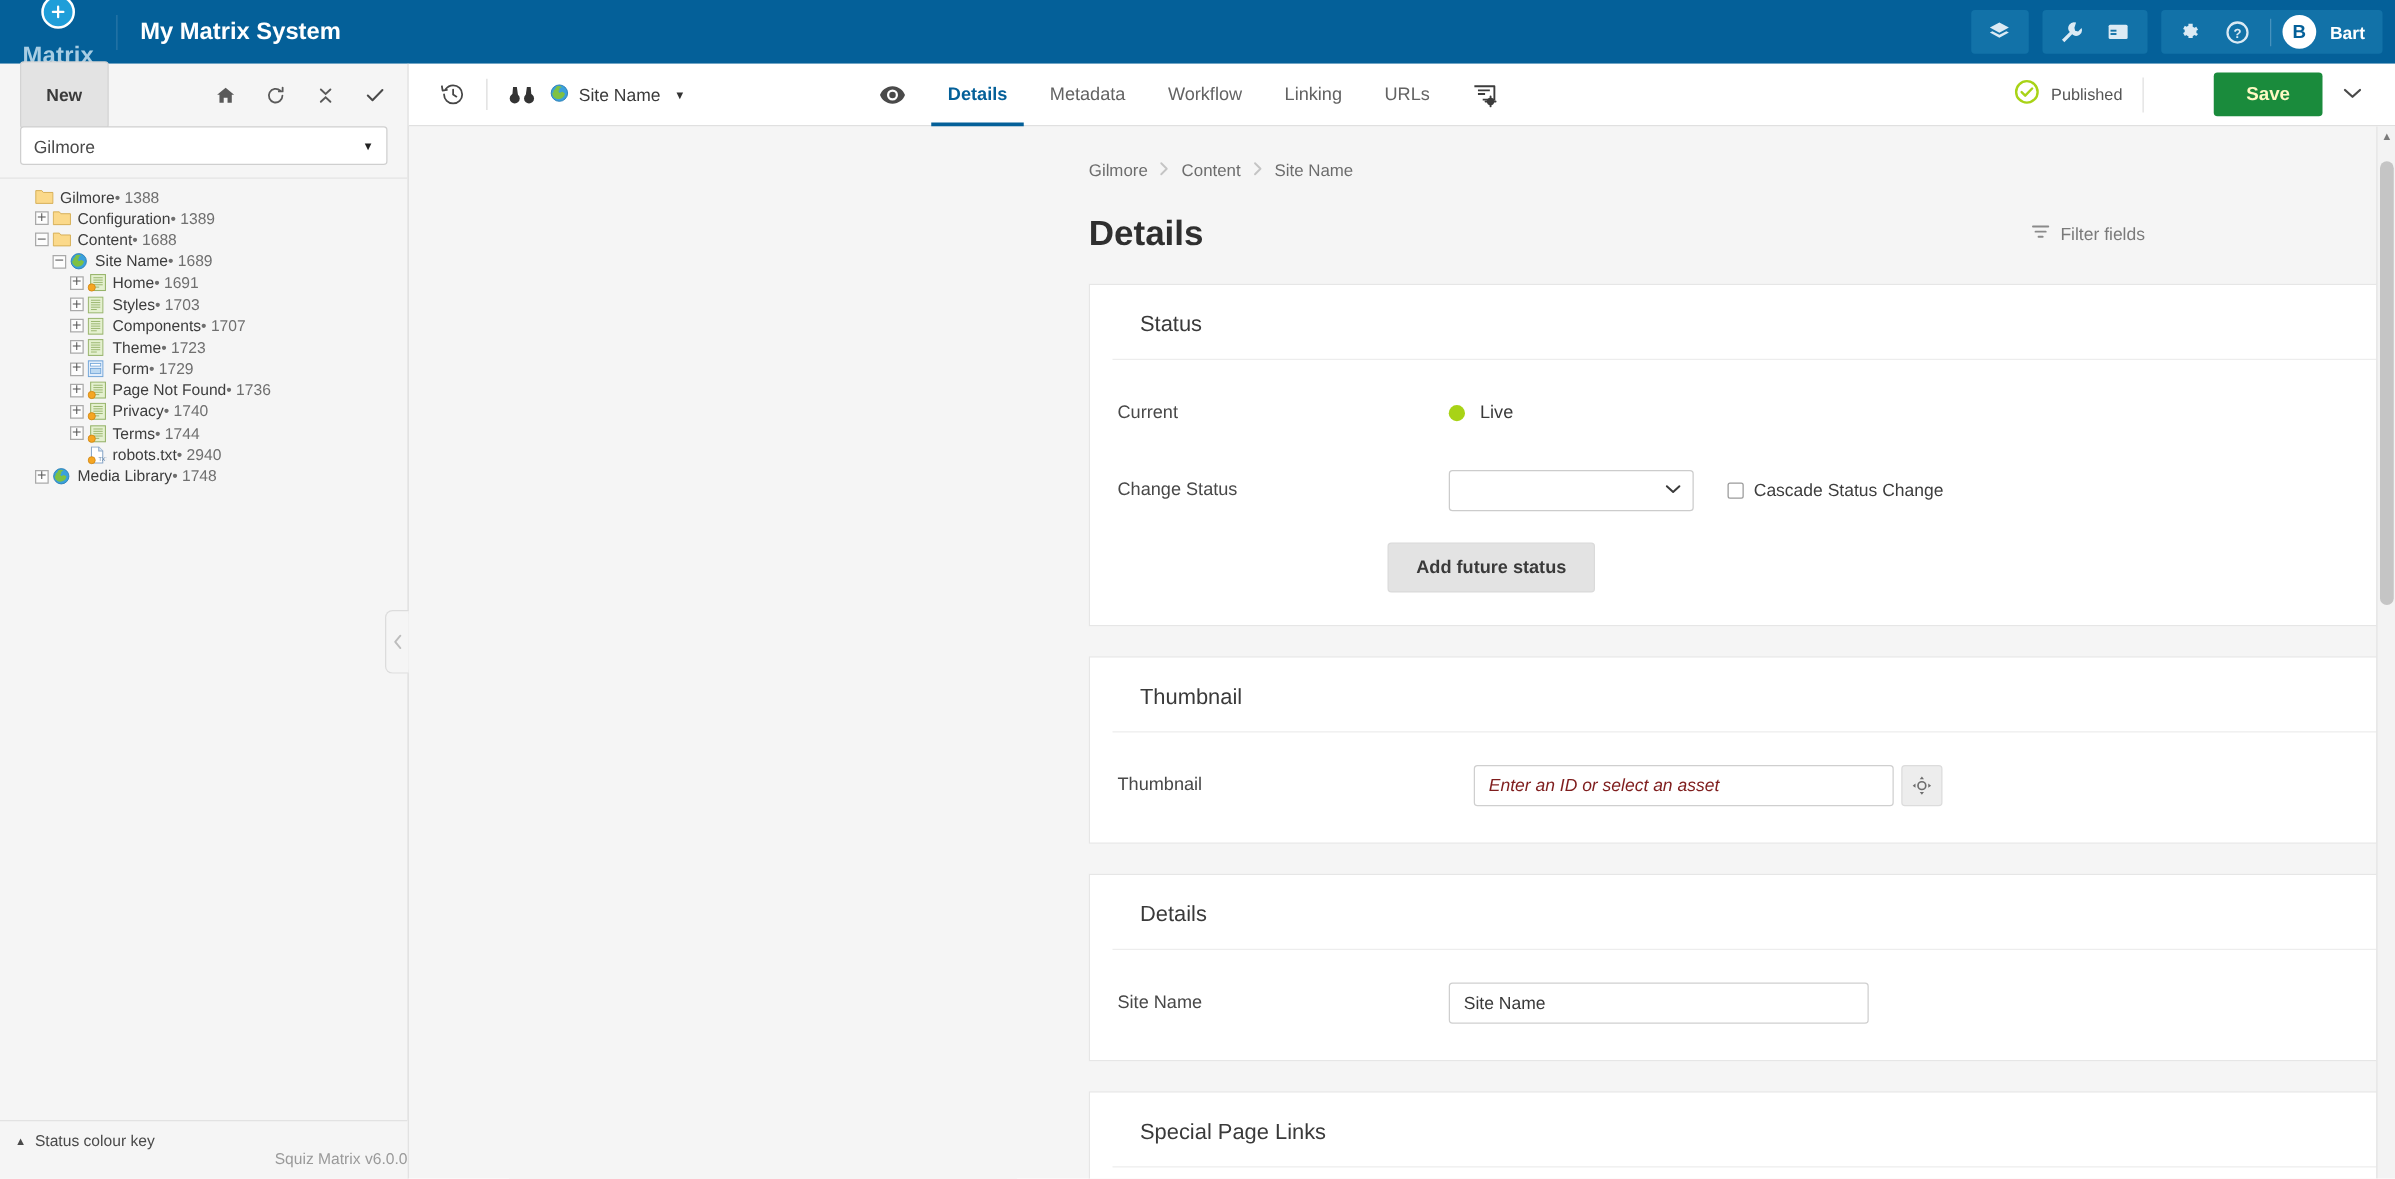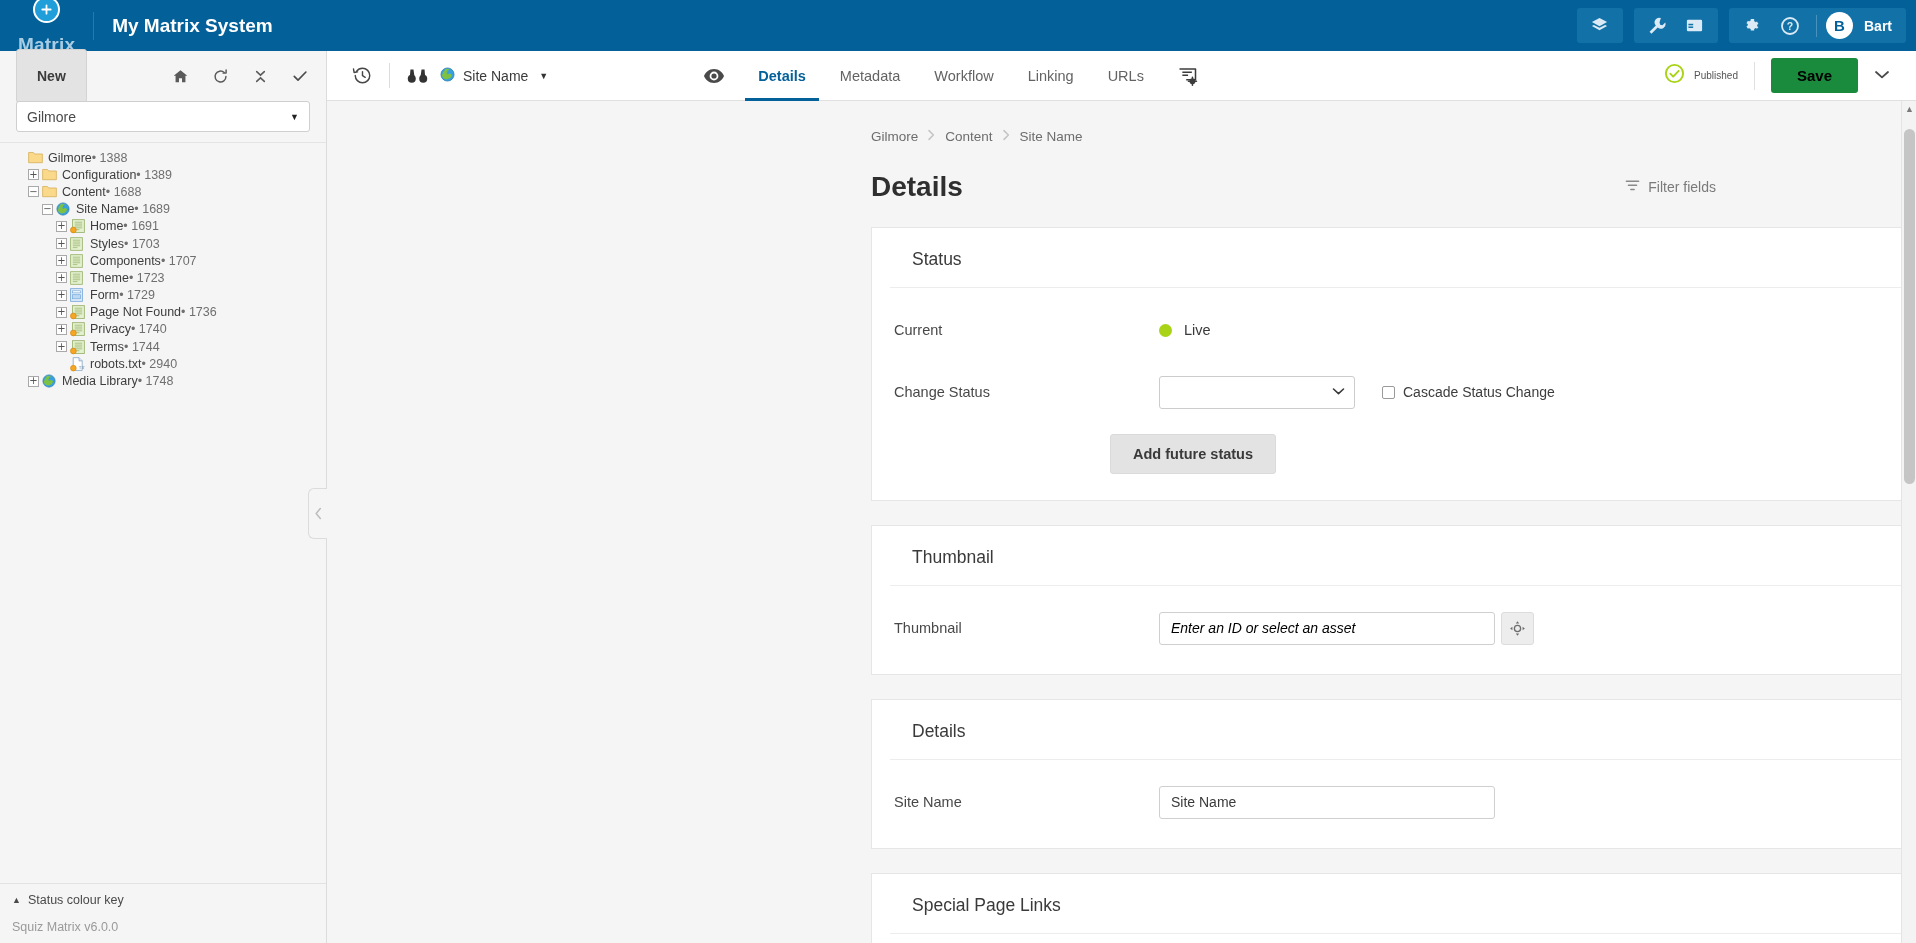--- a/index.html
+++ b/index.html
@@ -111,21 +111,21 @@
   .tico { width: 15px; height: 14px; margin-right: 5px; flex: 0 0 auto; position: relative; }
   .tlabel { }
   .tdot { color: #6f6f6f; }
 
   .left-footer {
     border-top: 1px solid #e2e2e2; padding: 9px 0 9px 12px;
     background: #f5f5f5;
   }
   .key-row { display: flex; align-items: center; gap: 7px; font-size: 12.5px; color: #4a4a4a; }
   .key-caret { font-size: 9px; color: #4a4a4a; }
-  .version { font-size: 12.5px; color: #9a9a9a; margin-top: 13px; }
+  .version { font-size: 12.5px; color: #9a9a9a; margin-top: 0; text-align: right; }
 
   .collapse-handle {
     position: absolute; right: -1px; top: 437px;
     width: 19px; height: 51px;
     background: #f5f5f5; border: 1px solid #dcdcdc; border-right: none;
     border-radius: 6px 0 0 6px;
     display: flex; align-items: center; justify-content: center;
     color: #b5b5b5; font-size: 13px;
   }
 
@@ -150,25 +150,25 @@
   }
   .tab.active { color: #046099; font-weight: bold; }
   .tab.active::after {
     content: ""; position: absolute; left: 4px; right: 4px; bottom: 0;
     height: 3px; background: #046099;
   }
   .tab-icon { display: flex; align-items: center; padding: 0 16px; color: #444; }
 
   .ct-right { margin-left: auto; display: flex; align-items: center; gap: 0; }
   .pub-wrap { display: flex; align-items: center; gap: 9px; padding-right: 16px; }
-  .pub-text { font-size: 10px; color: #555; }
+  .pub-text { font-size: 13px; color: #555; }
   .ct-sep2 { width: 1px; height: 28px; background: #e0e0e0; margin-right: 16px; }
   .save-btn {
-    background: #1a8b3c; color: #000000; font-size: 15px; font-weight: bold;
-    padding: 9px 26px; border-radius: 3px; border: none;
+    background: #1a8b3c; color: #fef9c3; font-size: 15px; font-weight: bold;
+    padding: 9px 26px; border-radius: 3px; border: none; margin-left: 40px;
   }
   .save-caret { color: #4a4a4a; font-size: 13px; padding: 0 12px 0 16px; }
 
   
   .main {
     flex: 1; overflow: hidden; position: relative;
     padding: 0 0 0 0;
   }
   .main-inner { padding: 28px 0 0 0; }
   .breadcrumb {
@@ -219,21 +219,21 @@
     font-size: 14.5px; font-weight: bold; color: #3a3a3a;
     padding: 11px 22px; margin-top: 22px;
   }
 
   .txtinput {
     width: 336px; height: 33px; background: #fff;
     border: 1px solid #cfcfcf; border-radius: 3px;
     display: flex; align-items: center; padding: 0 11px;
     font-size: 14px;
   }
-  .txtinput.ph { color: #000000; font-style: italic; }
+  .txtinput.ph { color: #7f1d1d; font-style: italic; margin-left: 20px; }
   .txtinput.val { color: #3a3a3a; }
   .picker-btn {
     width: 33px; height: 33px; margin-left: 6px;
     background: #ededed; border: 1px solid #dcdcdc; border-radius: 3px;
     display: flex; align-items: center; justify-content: center; color: #666;
   }
 
   
   .vscroll {
     position: absolute; right: 0; top: 0; width: 15px; height: 100%;

